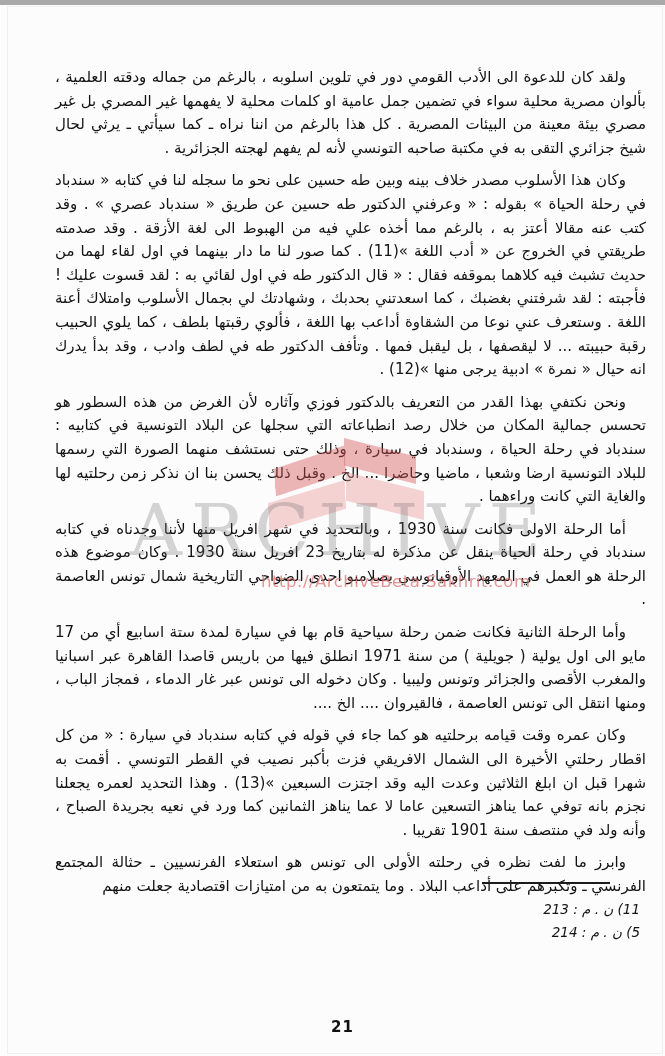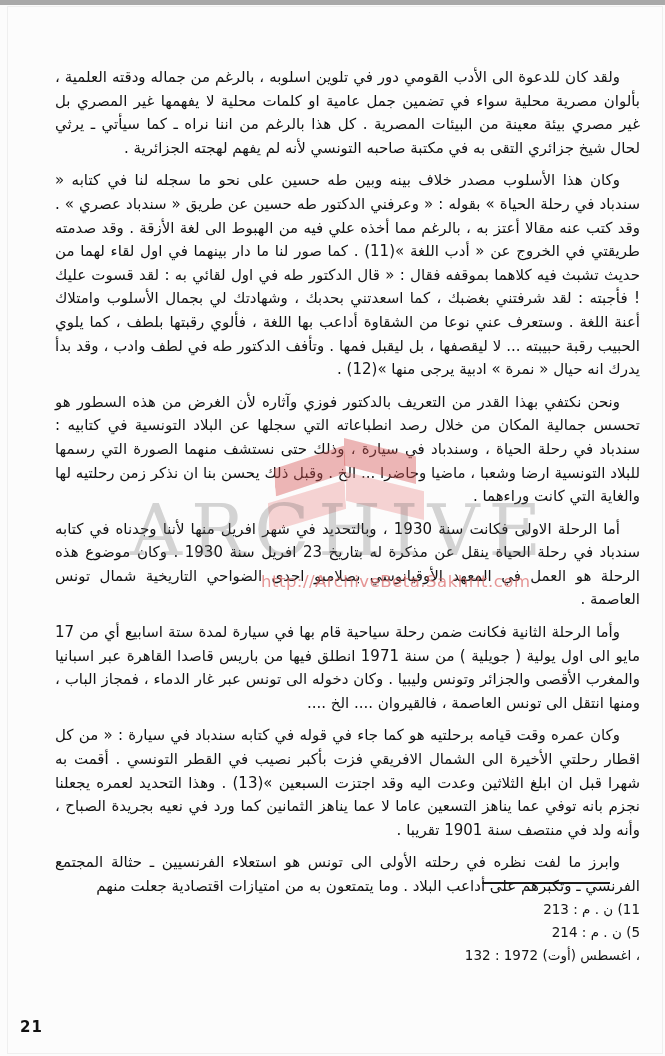--- a/index.html
+++ b/index.html
@@ -17,46 +17,47 @@
     background:#a9a9a9;
   }
   .scan-frame {
     position:absolute; top:6px; left:7px; right:2px; bottom:2px;
     border:1px solid rgba(0,0,0,0.05);
     pointer-events:none;
   }
 
   
   .text-block {
-    position:absolute; top:66px; left:55px; right:25px;
+    position:absolute; top:66px; left:55px; right:19px;
     direction:rtl;
     text-align:justify;
     font-size:15px;
     line-height:23.6px;
     color:#131313;
     z-index:1;
   }
   .text-block p { margin:0 0 9px 0; text-indent:20px; }
 
   
   .footer-block {
     position:absolute; top:878px; left:55px; right:25px;
     direction:rtl;
     z-index:1;
+    font-style:italic;
   }
   .fn-separator {
     width:128px; height:2px; background:#1c1c1c;
     margin:4px 30px 14px auto;
   }
   .footnotes { font-size:13.5px; line-height:23px; color:#141414; }
   .footnotes p { margin:0; text-align:right; }
 
   .page-number {
     position:absolute; top:1018px; left:0; right:0;
-    text-align:left;
+    text-align:center;
     font-size:15px; font-weight:bold; color:#111;
     letter-spacing:1px;
     z-index:1;
     padding-left:20px;
   }
 
   
   .watermark { position:absolute; inset:0; pointer-events:none; z-index:3;text-align:right; }
   .wm-book { position:absolute; left:268px; top:432px; width:156px; height:102px; }
   .wm-book .wing { position:absolute; }
@@ -114,21 +115,20 @@
       <p>وأما الرحلة الثانية فكانت ضمن رحلة سياحية قام بها في سيارة لمدة ستة اسابيع أي من 17 مايو الى اول يولية ( جويلية ) من سنة 1971 انطلق فيها من باريس قاصدا القاهرة عبر اسبانيا والمغرب الأقصى والجزائر وتونس وليبيا . وكان دخوله الى تونس عبر غار الدماء ، فمجاز الباب ، ومنها انتقل الى تونس العاصمة ، فالقيروان .... الخ ....</p>
       <p>وكان عمره وقت قيامه برحلتيه هو كما جاء في قوله في كتابه سندباد في سيارة : « من كل اقطار رحلتي الأخيرة الى الشمال الافريقي فزت بأكبر نصيب في القطر التونسي . أقمت به شهرا قبل ان ابلغ الثلاثين وعدت اليه وقد اجتزت السبعين »(13) . وهذا التحديد لعمره يجعلنا نجزم بانه توفي عما يناهز التسعين عاما لا عما يناهز الثمانين كما ورد في نعيه بجريدة الصباح ، وأنه ولد في منتصف سنة 1901 تقريبا .</p>
       <p>وابرز ما لفت نظره في رحلته الأولى الى تونس هو استعلاء الفرنسيين ـ حثالة المجتمع الفرنسي ـ وتكبرهم على أداعب البلاد . وما يتمتعون به من امتيازات اقتصادية جعلت منهم</p>
     </div>
 
   <div class="footer-block">
     <div class="fn-separator"></div>
     <div class="footnotes">
         <p>11) ن . م : 213</p>
         <p>5) ن . م : 214</p>
-        <p>، اغسطس (أوت) 1972 : 132</p>
       </div>
   </div>
 
   <div class="page-number">21</div>
 
   <div class="watermark">
     <div class="wm-book">
       <div class="wing wing-tl"></div>
       <div class="wing wing-tr"></div>
       <div class="wing wing-bl"></div>

